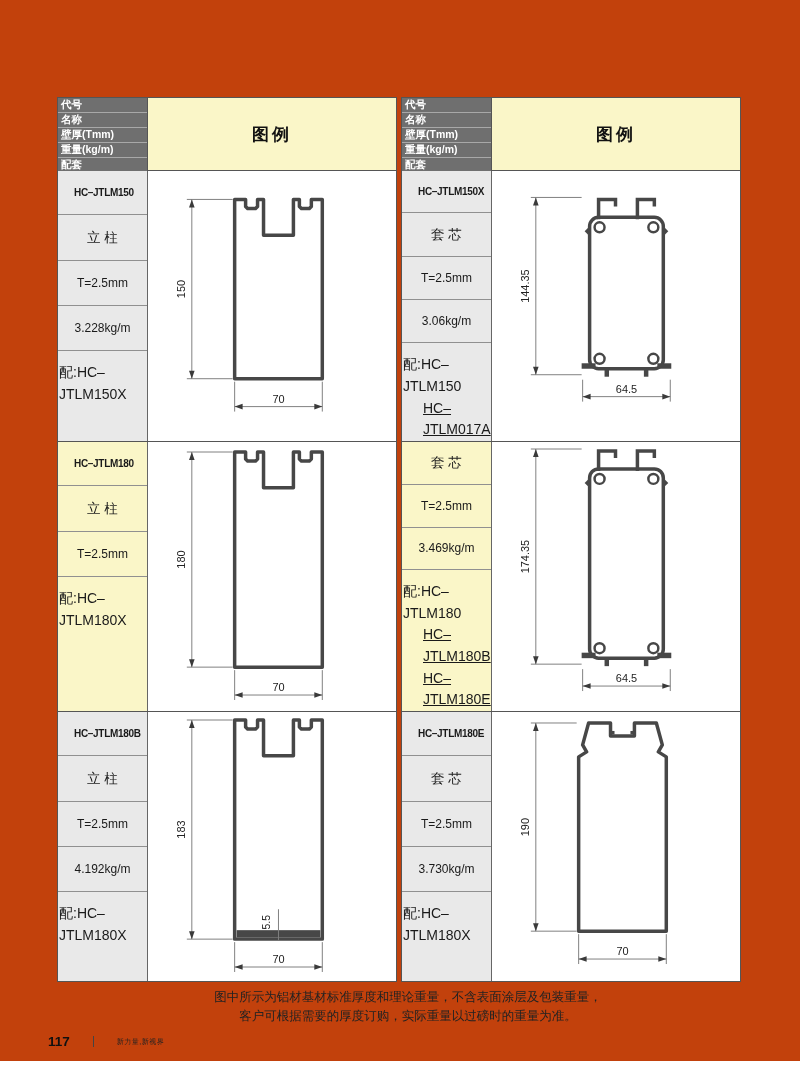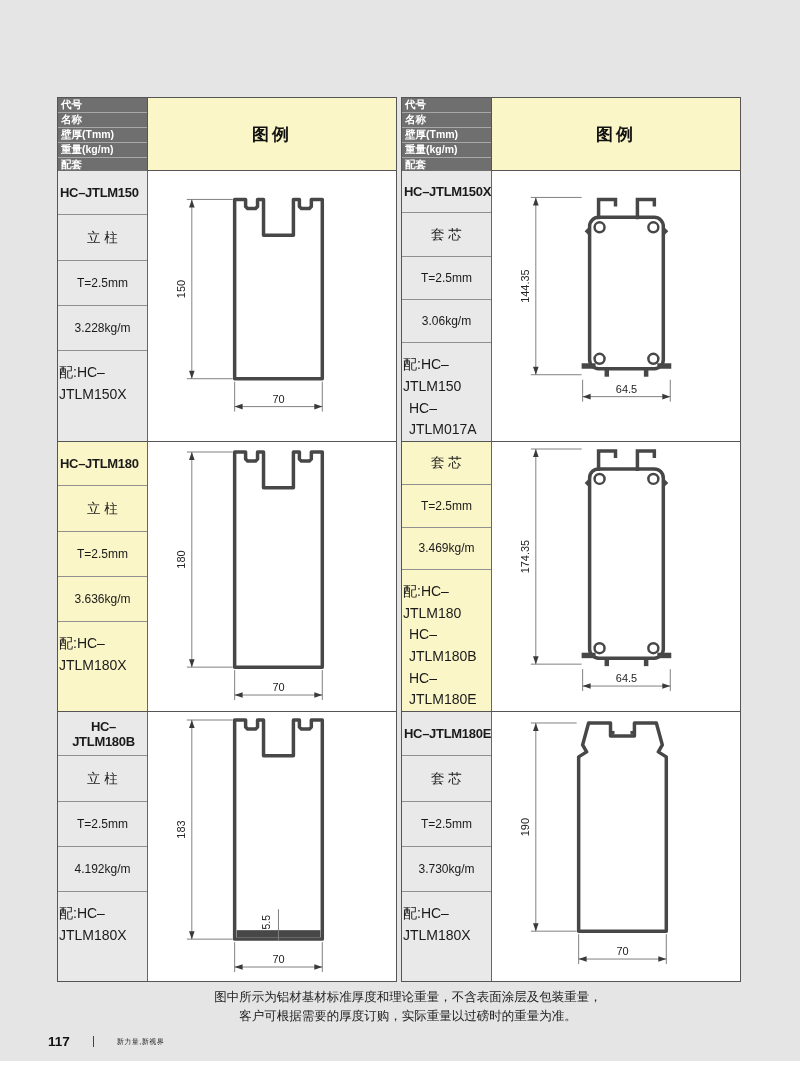--- a/index.html
+++ b/index.html
@@ -1,41 +1,41 @@
 <!DOCTYPE html>
 <html><head>
 <meta charset="utf-8">
 <style>
   * { box-sizing: border-box; margin: 0; padding: 0; }
   html,body { width: 800px; height: 1085px; background: #fff;
     font-family: "Liberation Sans", sans-serif; color: #1a1a1a; }
-  .page { position: relative; width: 800px; height: 1061px; background: #e5e5e5; overflow: hidden; }
+  .page { position: relative; width: 800px; height: 1061px; background: #c2410c; overflow: hidden; }
 
   .tables { position: absolute; left: 57px; top: 97px; display: flex; gap: 4px; }
   .ptable { width: 340px; border: 1.5px solid #555; background: #fff; }
 
   .thead { display: flex; height: 73px; border-bottom: 1.5px solid #555; }
   .thead-left { width: 90px; display: flex; flex-direction: column; border-right: 1px solid #555; }
   .hcell { flex: 1; background: #6f6f6f; color: #fff; font-weight: bold; font-size: 10.5px;
     display: flex; align-items: center; padding-left: 3px; border-bottom: 1px solid #a8a8a8; }
   .hcell:last-child { border-bottom: none; font-family: Liberation Serif, serif; }
   .legend { flex: 1; background: #faf6c8; display: flex; align-items: center; justify-content: center;
     font-weight: bold; font-size: 17px; letter-spacing: 3px; color: #111; }
 
   .product-row { display: flex; height: 270px; }
   .product-row + .product-row { border-top: 1.5px solid #555; }
   .label-col { width: 90px; display: flex; flex-direction: column; border-right: 1px solid #666; background: #e9e9e9; }
   .product-row.hl .label-col { background: #faf6c8; }
   .lcell { display: flex; align-items: center; justify-content: center; border-bottom: 1px solid #909090; }
-  .lcell.code { height: 44px; justify-content: flex-start; padding-left: 2px; font-weight: 700; font-size: 13px; letter-spacing: -0.3px; text-align: center; }
+  .lcell.code { height: 44px; justify-content: flex-start; padding-left: 16px; font-weight: 700; font-size: 10px; letter-spacing: -0.3px; }
   .lcell.name { height: 46px; font-size: 13.5px; }
   .lcell.spec { height: 45px; font-size: 12px; }
   .lcell.match { flex: 1; display: block; border-bottom: none; text-align: left;
     padding: 11px 0 0 1px; font-size: 14px; line-height: 1.55; }
-  .match-line + .match-line { padding-left: 6px; }
+  .match-line + .match-line { padding-left: 20px; text-decoration: underline; }
   .diagram-col { flex: 1; background: #fff; position: relative; }
   .diagram-col svg { position: absolute; inset: 0; }
 
   .footnote { position: absolute; left: 0; right: 0; top: 988px; text-align: center;
     font-size: 12.5px; line-height: 1.55; color: #222; margin-left: 16px; }
   .footer { position: absolute; left: 48px; top: 1034px; display: flex; align-items: center; gap: 23px; }
   .pagenum { font-weight: bold; font-size: 13.5px; color: #111; }
   .fdiv { width: 1px; height: 11px; background: #444; }
   .tagline { font-size: 7px; color: #222; letter-spacing: 0.5px; }
 </style>
@@ -83,21 +83,20 @@
               <polygon points="175,236 167,233.2 167,238.8" fill="#3a3a3a"></polygon>
               <text x="131" y="232" text-anchor="middle" font-size="11" fill="#222" font-family="&quot;Liberation Sans&quot;, sans-serif">70</text>
             </svg>
           </div>
         </div>
         <div class="product-row hl">
           <div class="label-col">
             <div class="lcell code">HC–JTLM180</div>
             <div class="lcell name">立 柱</div>
             <div class="lcell spec">T=2.5mm</div>
-            <div class="lcell spec">3.636kg/m</div>
             <div class="lcell match">
               <div class="match-line">配:HC–JTLM180X</div>
             </div>
           </div>
           <div class="diagram-col">
             <svg viewBox="0 0 249 270" width="100%" height="100%">
               <path d="M 87 226 L 87 10 L 98 10 l 0 7 l 2 2 h 8 l 2 -2 l 0 -7 L 116 10 l 0 36 l 30 0 l 0 -36 L 152 10 l 0 7 l 2 2 h 8 l 2 -2 l 0 -7 L 175 10 L 175 226 Z" fill="#fff" stroke="#474747" stroke-width="3.5" stroke-linejoin="round"></path>
               <line x1="39" y1="10" x2="85" y2="10" stroke="#808080" stroke-width="1"></line>
               <line x1="39" y1="226" x2="85" y2="226" stroke="#808080" stroke-width="1"></line>
               <line x1="44" y1="10" x2="44" y2="226" stroke="#808080" stroke-width="1"></line>

